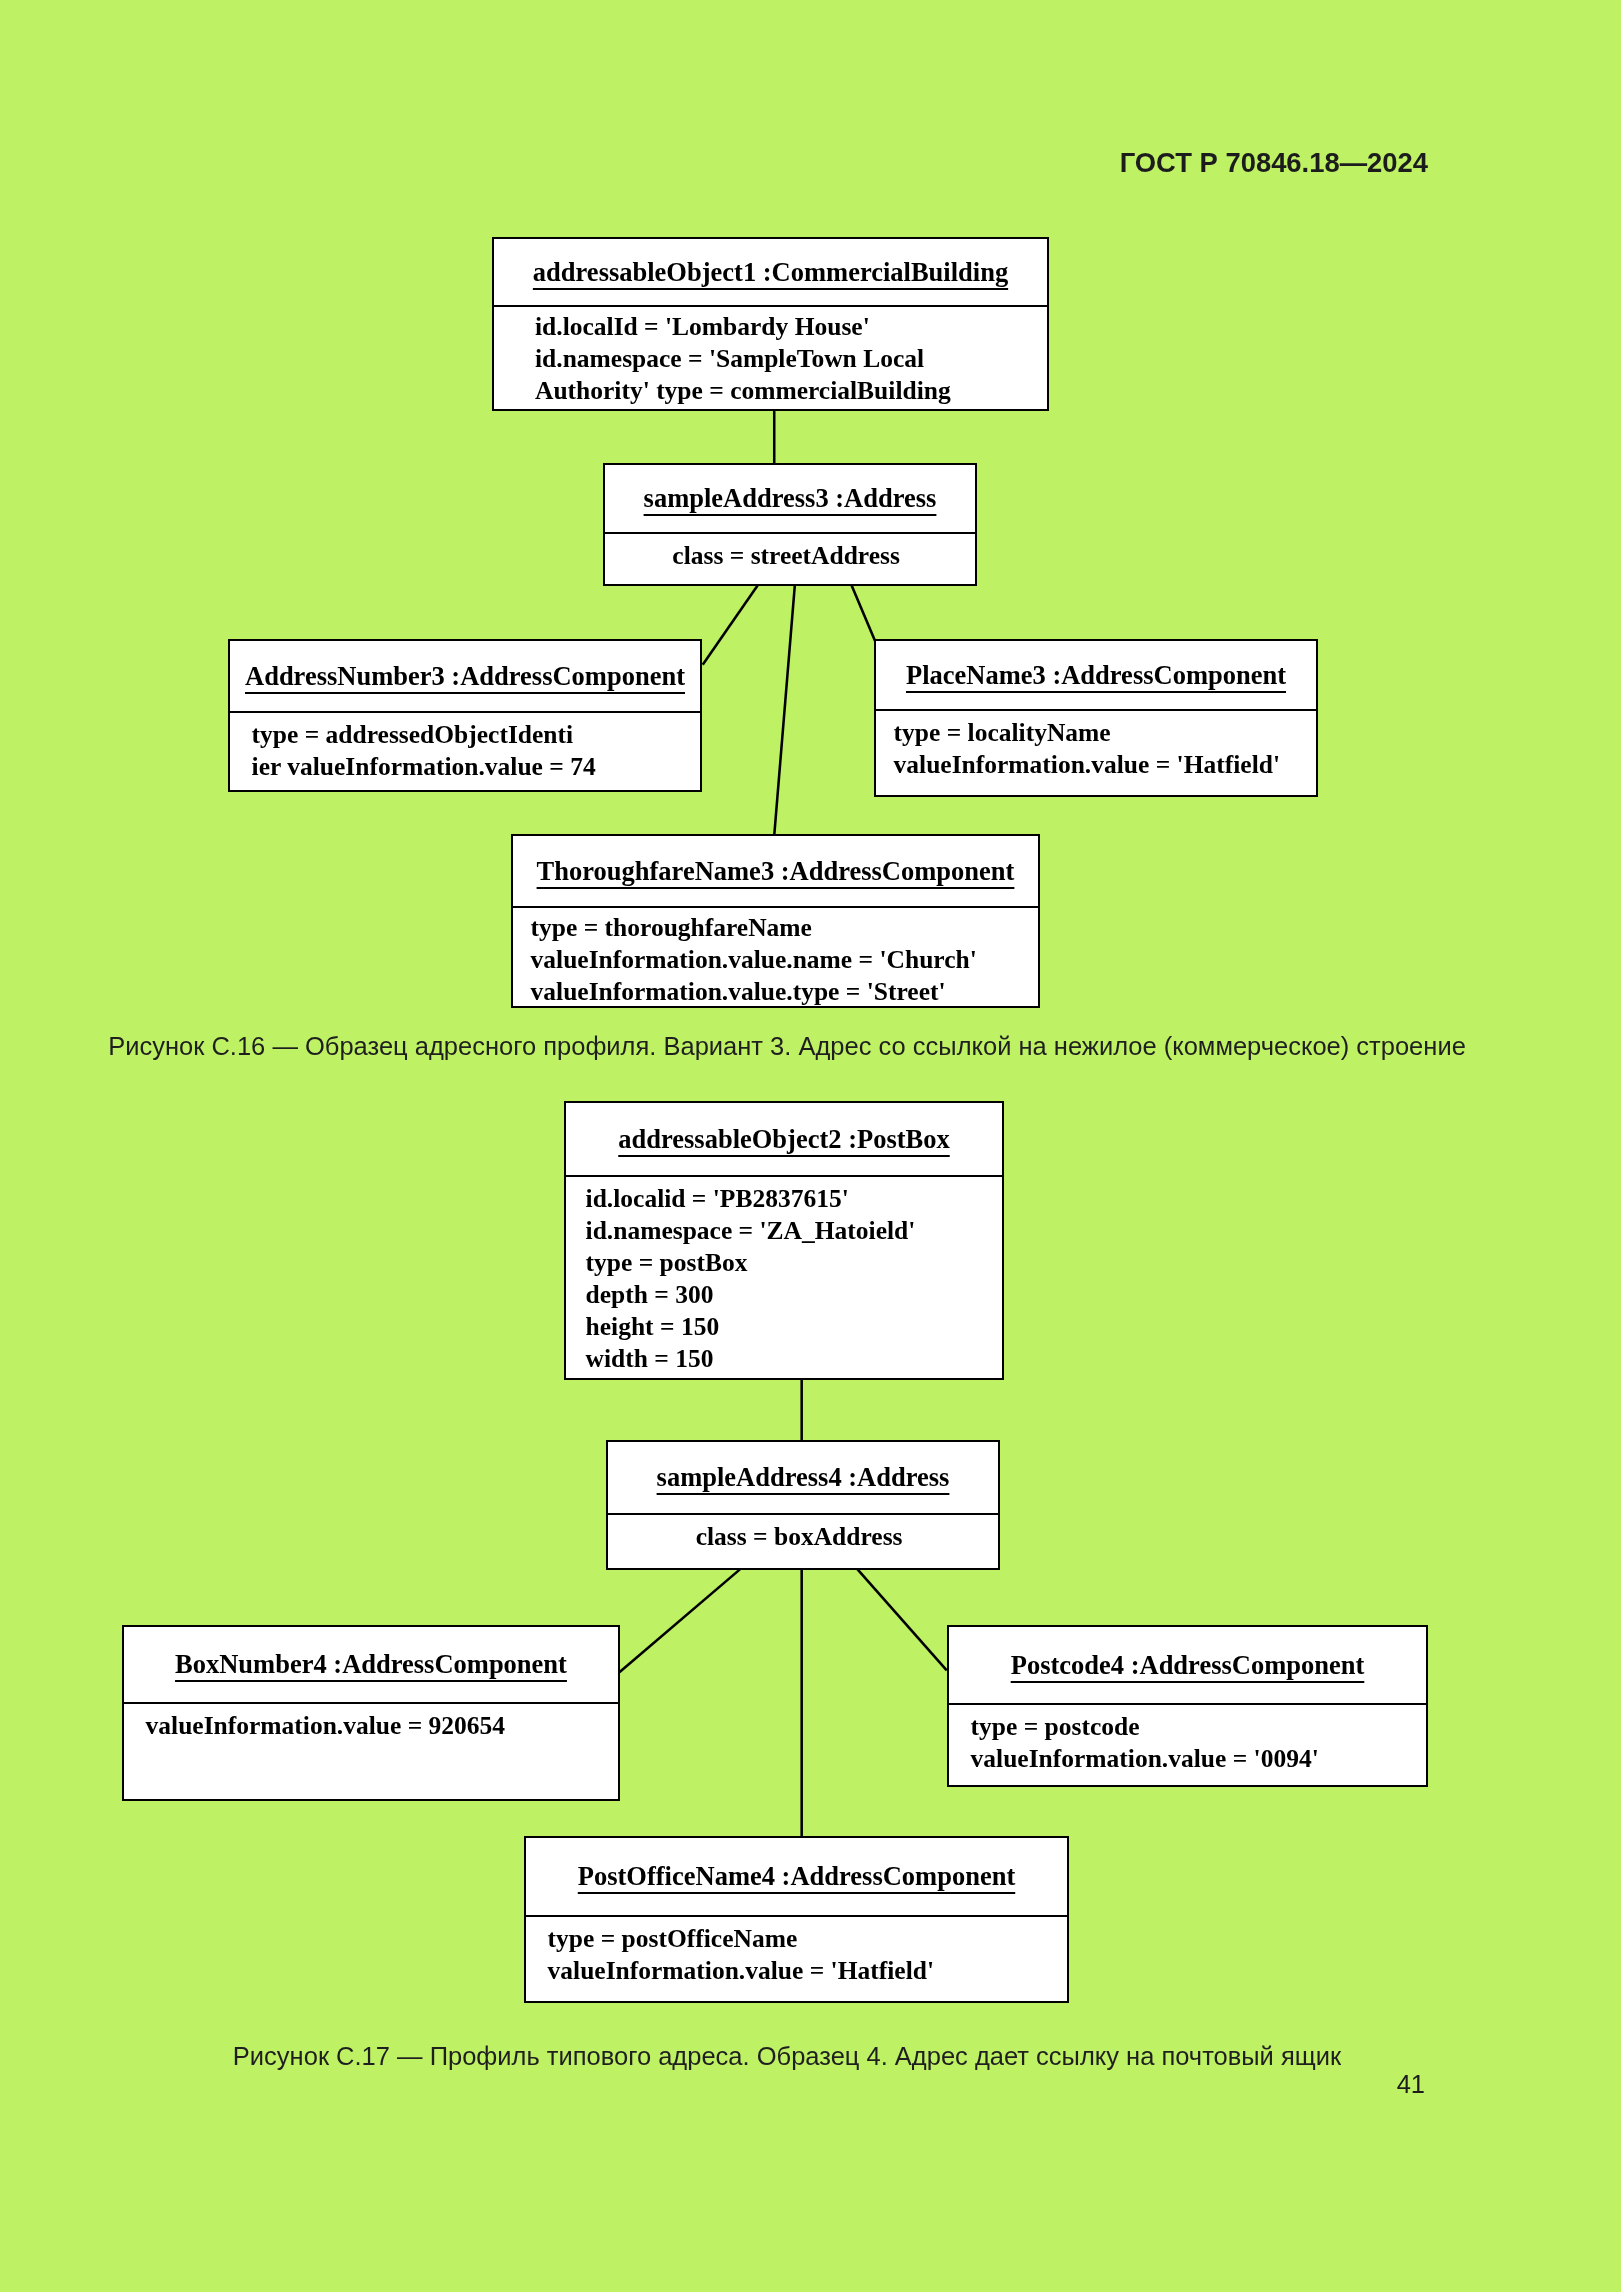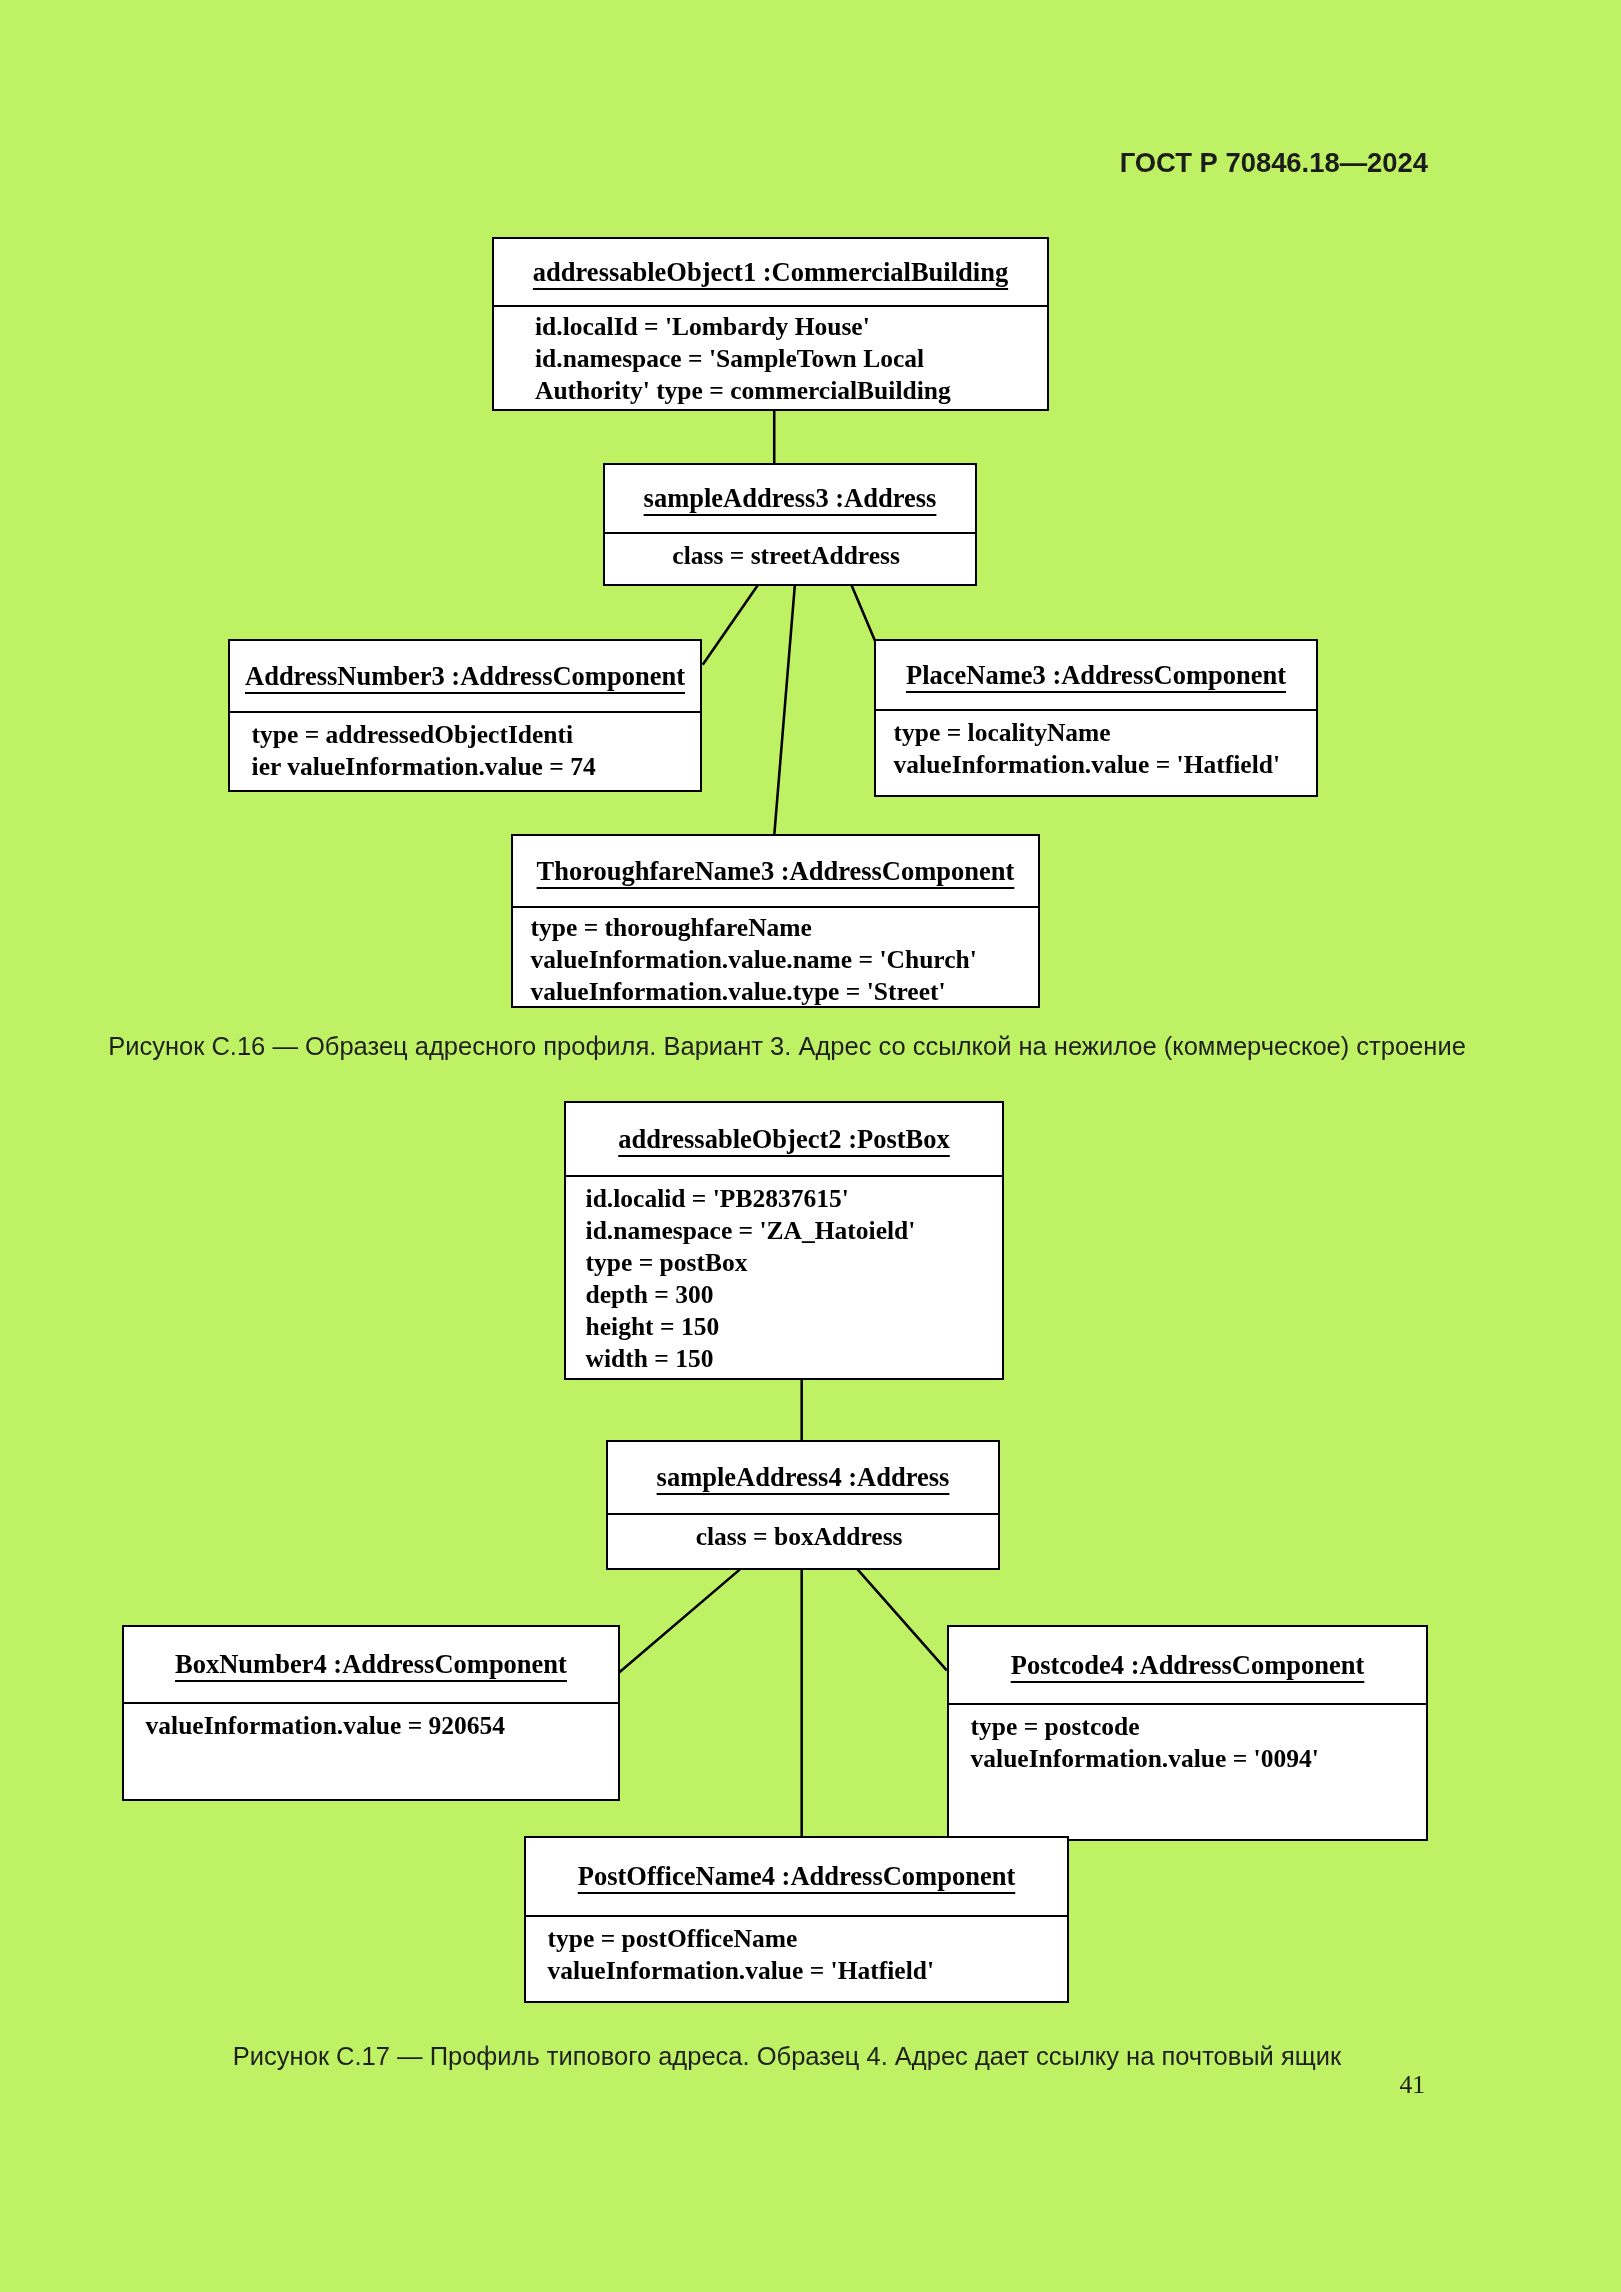--- a/index.html
+++ b/index.html
@@ -42,21 +42,21 @@
   .ubody.center{text-align:center;}
   .caption{
     position:absolute;left:96px;width:1382px;
     text-align:center;
     font-family:"Liberation Sans","DejaVu Sans",sans-serif;
     font-size:25.5px;color:#1f1f1f;
     white-space:nowrap;
   }
   .pnum{
     position:absolute;top:2070px;right:196px;
-    font-family:Liberation Serif, serif;
+    font-family:Liberation Sans, sans-serif;
     font-size:25.5px;color:#1c1c1c;
   }
 </style>
 </head>
 <body>
 
 <div class="page">
 
   <div class="hdr">ГОСТ Р 70846.18—2024</div>
 
@@ -151,21 +151,21 @@
 
   <div class="ubox" style="left:122px;top:1625px;width:498px;height:176px">
     <div class="utitle" style="height:77px">
       <span class="utext">BoxNumber4 :AddressComponent</span>
     </div>
     <div class="ubody" style="padding-left:21.6px">
       <div class="uline">valueInformation.value = 920654</div>
     </div>
   </div>
 
-  <div class="ubox" style="left:947px;top:1625px;width:481px;height:216px">
+  <div class="ubox" style="left:947px;top:1625px;width:481px;height:162px">
     <div class="utitle" style="height:78px">
       <span class="utext">Postcode4 :AddressComponent</span>
     </div>
     <div class="ubody" style="padding-left:21.6px">
       <div class="uline">type = postcode</div>
       <div class="uline">valueInformation.value = '0094'</div>
     </div>
   </div>
 
   <div class="ubox" style="left:524px;top:1836px;width:545px;height:167px">

